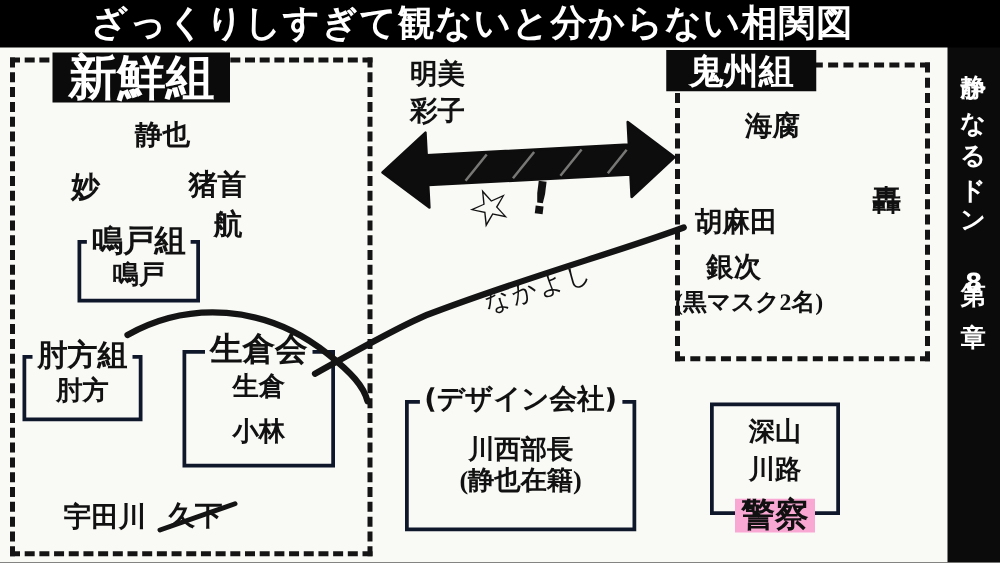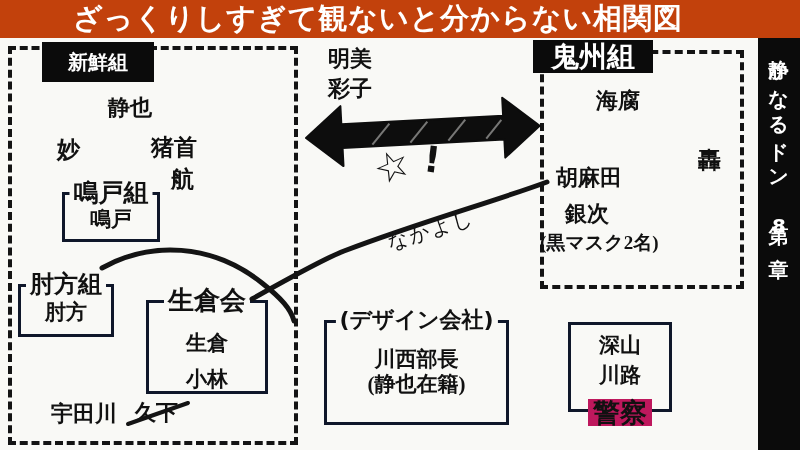--- a/index.html
+++ b/index.html
@@ -5,21 +5,21 @@
   * { margin:0; padding:0; box-sizing:border-box; }
   html,body { background:#2a2a2a; }
   .stage {
     position:relative; width:800px; height:450px; overflow:hidden;
     background:#f9f9f6; color:#111;
     font-family:"DejaVu Sans", sans-serif; font-weight:bold;
   }
   
   .titlebar {
     position:absolute; top:0; left:0; width:800px; height:38px;
-    background:#c2410c; color:#fff;
+    background:#000000; color:#fff;
     display:flex; align-items:center; justify-content:center;
     font-size:29px; letter-spacing:1px; padding-right:44px; z-index:6;
   }
   
   .sidebar {
     position:absolute; top:0; right:0; width:42px; height:450px;
     background:#0b0b0b; z-index:5;
   }
   .sidebar-text {
     position:absolute; top:44px; left:50%; transform:translateX(-50%);
@@ -27,41 +27,41 @@
     color:#fff; font-size:20px; letter-spacing:4px; white-space:pre; line-height:1;
   }
   
   .group-box { position:absolute; border:4px dashed #141414; background:transparent; }
   .box-shinsen { left:8px;  top:46px; width:290px; height:399px; }
   .box-kishu   { left:540px; top:50px; width:204px; height:239px; }
   .chip {
     position:absolute; background:#0b0b0b; color:#fff; z-index:3;
     display:flex; align-items:center; justify-content:center; line-height:1;
   }
-  .chip-shinsen { left:42px;  top:42px; width:112px; height:40px; font-size:20px; }
+  .chip-shinsen { left:42px;  top:42px; width:142px; height:40px; font-size:39px; }
   .chip-kishu   { left:533px; top:40px; width:120px; height:33px; font-size:28px; }
   
   .name { position:absolute; white-space:nowrap; line-height:1.1; z-index:2;font-family:Liberation Serif, serif; }
   
   .mini-box {
     position:absolute; border:3px solid #0f172a; z-index:2;
     display:flex; flex-direction:column; align-items:center;
   }
   .legend {
     position:absolute; left:50%; transform:translateX(-50%);
     background:#f9f9f6; padding:0 4px; line-height:1; white-space:nowrap;
   }
   .box-naruto   { left:62px;  top:192px; width:98px;  height:50px; }
   .box-hijikata { left:18px;  top:284px; width:96px;  height:53px; }
-  .box-ikura    { left:146px; top:300px; width:122px; height:94px;justify-content:flex-end; }
+  .box-ikura    { left:146px; top:280px; width:122px; height:94px; }
   .box-design   { left:324px; top:320px; width:185px; height:105px; }
   .box-police   { left:568px; top:322px; width:104px; height:90px; }
   .police-label {
     position:absolute; left:50%; bottom:-17px; transform:translateX(-50%);
-    background:#be185d; padding:0 5px; font-size:27px; line-height:1; white-space:nowrap;
+    background:#f9a8d4; padding:0 5px; font-size:27px; line-height:1; white-space:nowrap;
   }
   
   .nakayoshi {
     position:absolute; left:388px; top:230px; z-index:4;
     font-size:20px; font-weight:500; letter-spacing:2px;
     transform:rotate(-17deg); transform-origin:left center;
   }
   .star-glyph {
     position:absolute; left:374px; top:146px; z-index:4;
     font-size:40px; transform:rotate(-24deg); line-height:1;

